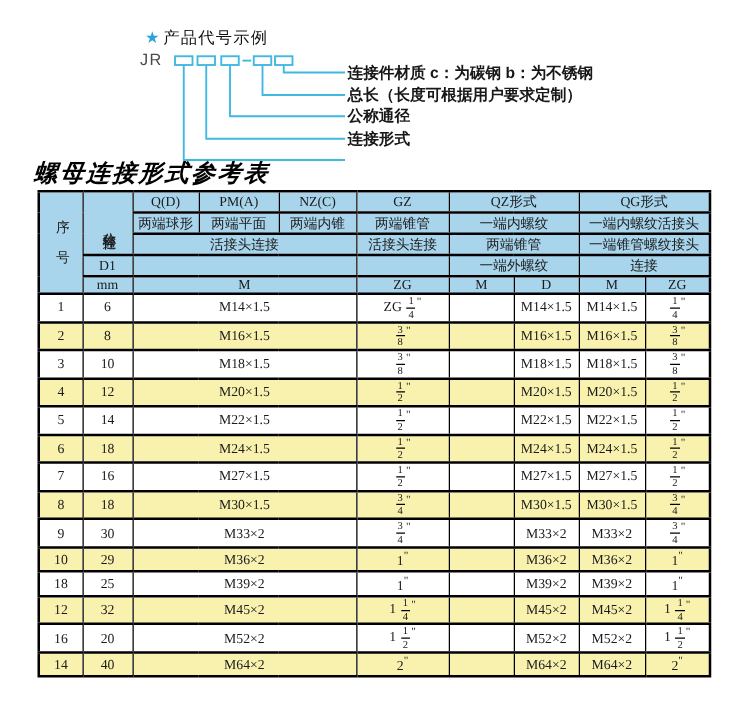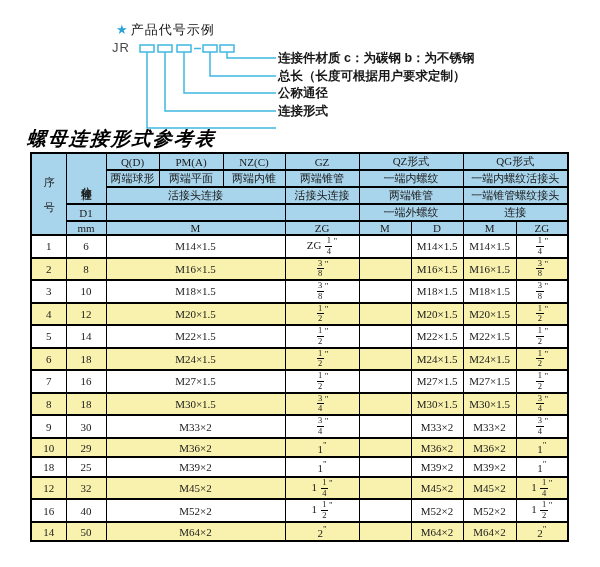--- a/index.html
+++ b/index.html
@@ -306,37 +306,37 @@
           <td></td>
           <td><span>M45×2</span></td>
           <td><span>M45×2</span></td>
           <td><span>1</span> <span class="frac">
               <span class="fn">1</span>
               <span class="fd">4</span>
             </span><span class="inch">"</span></td>
         </tr>
         <tr>
           <td><span>16</span></td>
-          <td><span>40</span></td>
+          <td><span>20</span></td>
           <td colspan="3"><span>M52×2</span></td>
           <td><span>1</span> <span class="frac">
               <span class="fn">1</span>
               <span class="fd">2</span>
             </span><span class="inch">"</span></td>
           <td></td>
           <td><span>M52×2</span></td>
           <td><span>M52×2</span></td>
           <td><span>1</span> <span class="frac">
               <span class="fn">1</span>
               <span class="fd">2</span>
             </span><span class="inch">"</span></td>
         </tr>
         <tr class="alt">
           <td><span>14</span></td>
-          <td><span>50</span></td>
+          <td><span>40</span></td>
           <td colspan="3"><span>M64×2</span></td>
           <td><span>2</span><span class="inch">"</span></td>
           <td></td>
           <td><span>M64×2</span></td>
           <td><span>M64×2</span></td>
           <td><span>2</span><span class="inch">"</span></td>
         </tr>
       </tbody>
   </table>
 

